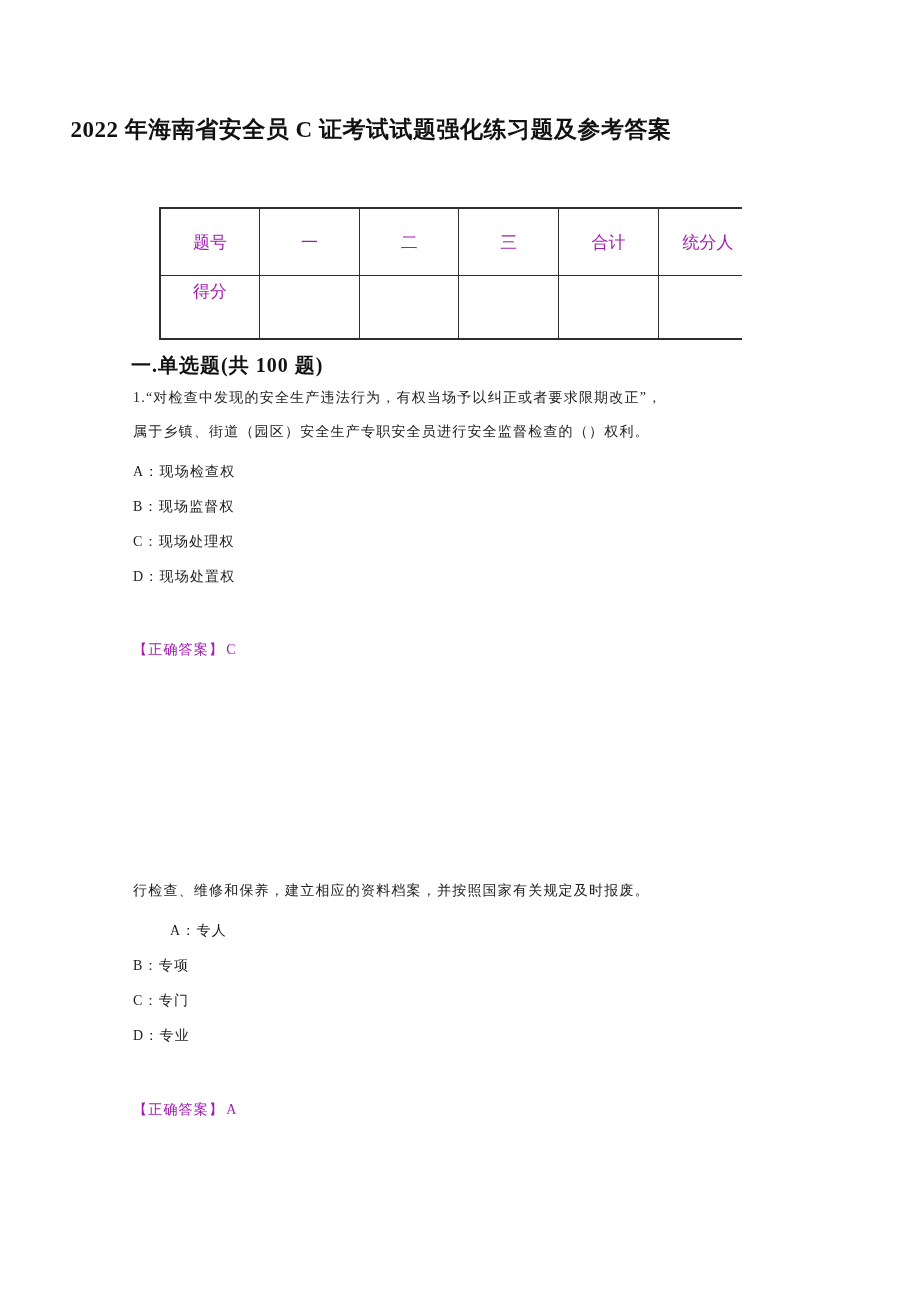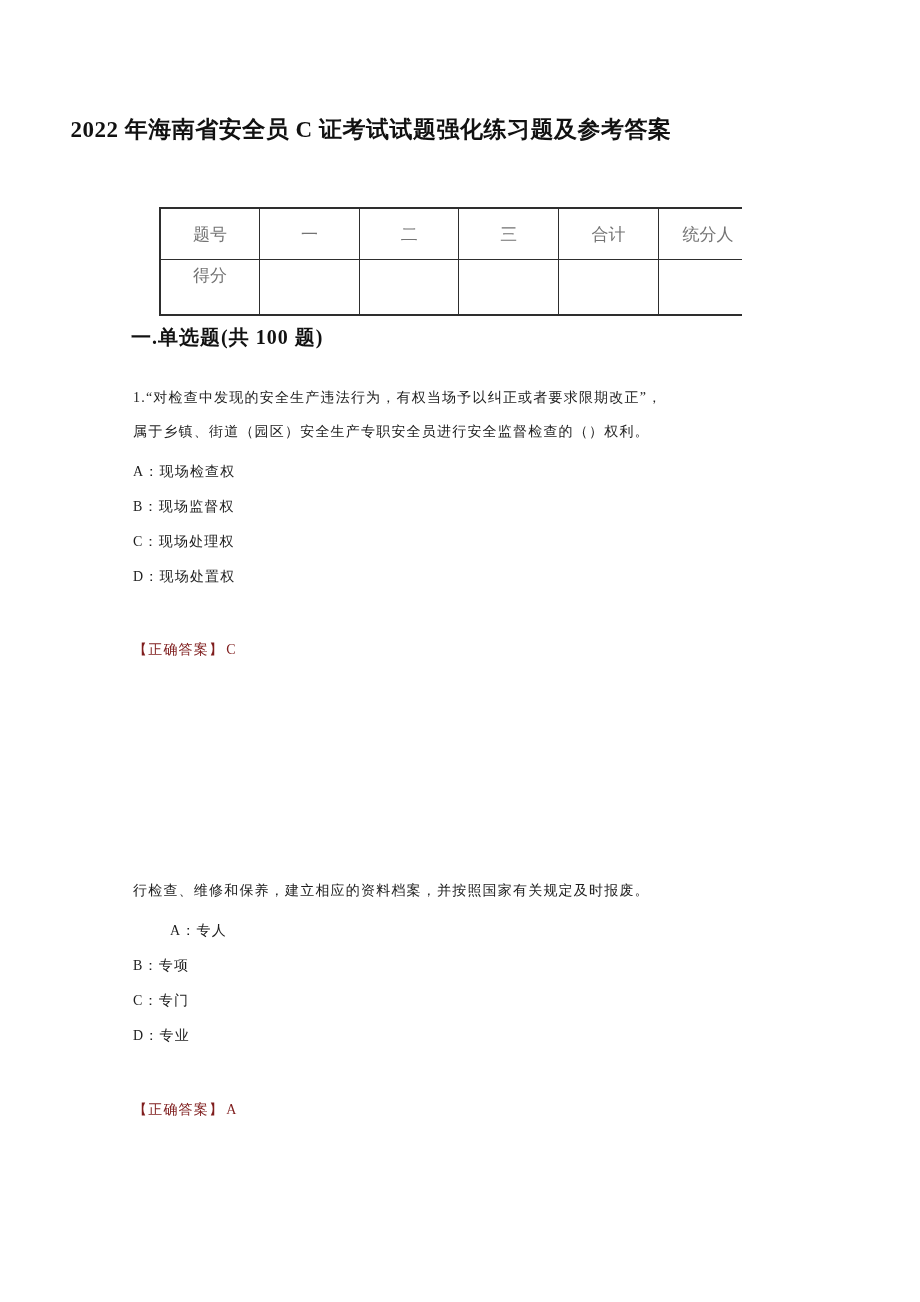--- a/index.html
+++ b/index.html
@@ -43,47 +43,47 @@
     left: 159px;
     width: 600px;
     border-collapse: collapse;
     table-layout: fixed;
     border: 2px solid #2e2e2e;
   }
   table.score-table td {
     border: 1px solid #2e2e2e;
     text-align: center;
     font-size: 17px;
-    color: #737373;
-    padding: 8px;
+    color: #a21caf;
+    padding: 16px;
   }
   table.score-table tr.head-row td { height: 34px; vertical-align: middle; }
   table.score-table tr.score-row td { height: 42px; vertical-align: top; padding-top: 4px; }
 
   .section-heading {
     position: absolute;
-    top: 324px;
+    top: 352px;
     left: 131px;
     margin: 0;
     font-size: 20px;
     font-weight: bold;
     letter-spacing: 1px;
     color: #111111;
   }
 
   .line {
     position: absolute;
     left: 133px;
     margin: 0;
     font-size: 14px;
     letter-spacing: 1.2px;
     white-space: nowrap;
     color: #1c1c1c;
   }
-  .answer-line { color: #7f1d1d; }
+  .answer-line { color: #a21caf; }
   .answer-line .answer-value { margin-left: 2px; }
 
   
   .q1-l1 { top: 389px; }
   .q1-l2 { top: 423px; }
   .q1-oa { top: 463px; }
   .q1-ob { top: 498px; }
   .q1-oc { top: 533px; }
   .q1-od { top: 568px; }
   .q1-an { top: 641px; }

